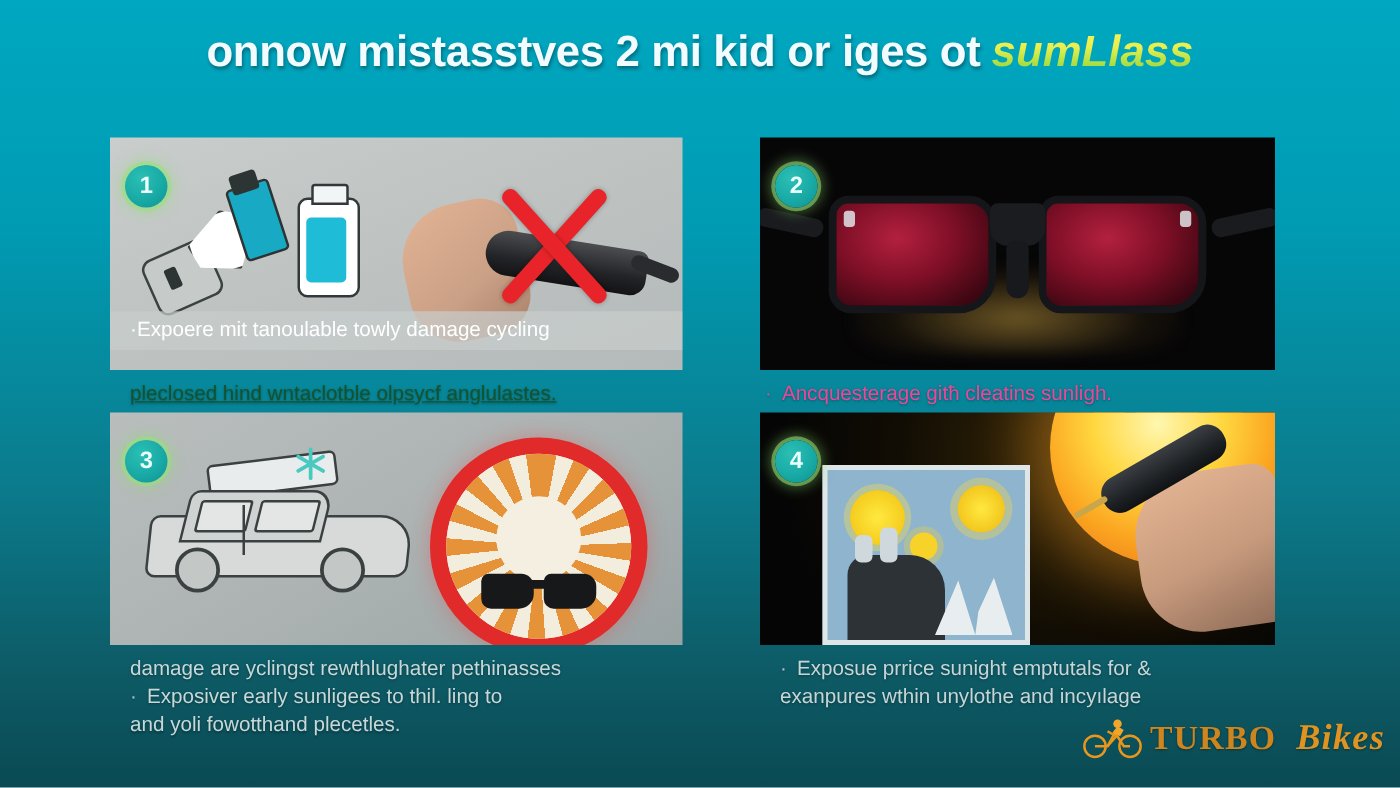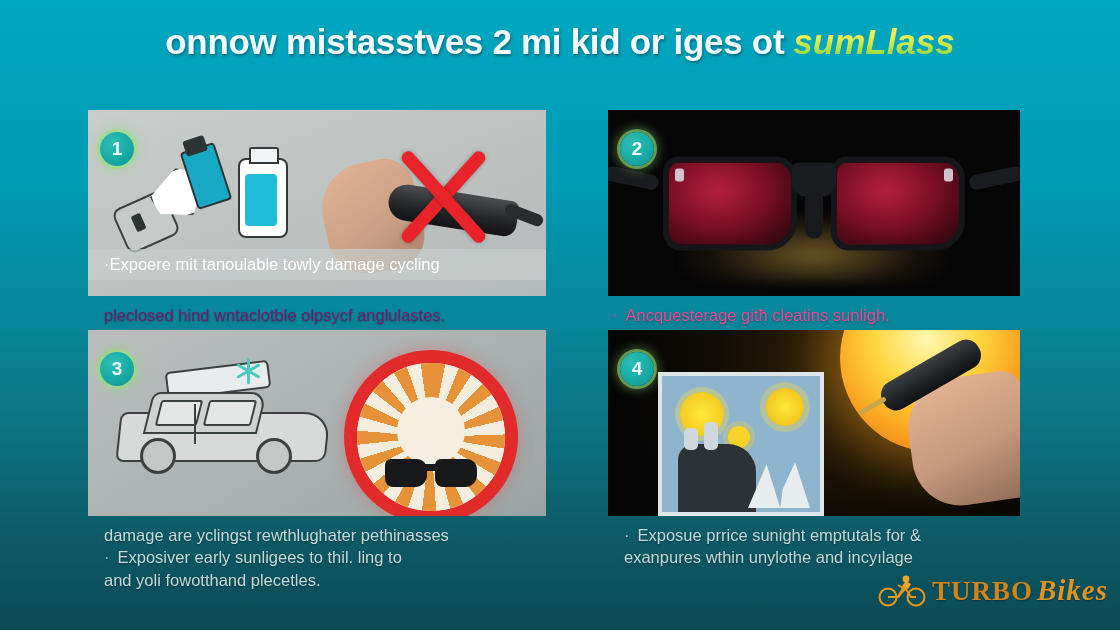--- a/index.html
+++ b/index.html
@@ -62,21 +62,21 @@
   }
 
   
   .cap{
     padding:8px 4px 6px 16px;
     font-size:16.5px;line-height:1.35;
     color:#eef8fb;
     text-shadow:0 1px 2px rgba(0,0,0,.35);
   }
   .cap .dot{margin-right:8px;opacity:.85;}
-  .p1 .cap{color:#701a75;}
+  .p1 .cap{color:#14532d;text-decoration:underline;}
   .p2 .cap{color:#ec4899;text-align:left;padding-left:4px;}
   .p3 .cap{color:#c8d8d8;}
   .p4 .cap{color:#c6d6d7;}
 
   
   .p1 .cap-first{
     position:absolute;left:0;bottom:16px;width:100%;
     background:rgba(200,205,204,.72);
     color:#ffffff;padding:6px 0 6px 16px;box-sizing:border-box;
     font-size:16.5px;
@@ -207,21 +207,21 @@
   .logo{
     position:absolute;right:12px;bottom:14px;height:52px;
     display:flex;align-items:center;gap:6px;
   }
   .logo-word{
     font-family:"Liberation Serif", serif;
     font-size:27px;font-weight:bold;letter-spacing:1px;
     color:#e08a18;opacity:.92;
     text-shadow:0 1px 2px rgba(0,0,0,.4);
   }
-  .logo-word i{font-size:29px;margin-left:4px;color:#f09a1e;}
+  .logo-word i{font-size:29px;margin-left:16px;color:#f09a1e;}
 </style>
 </head>
 <body>
 
 <div class="title-bar">
   <span class="title-text">onnow mistasstves 2 mi kid or iges ot</span><span class="title-hl">sumLlass</span>
 </div>
 
 <div class="grid">
 

